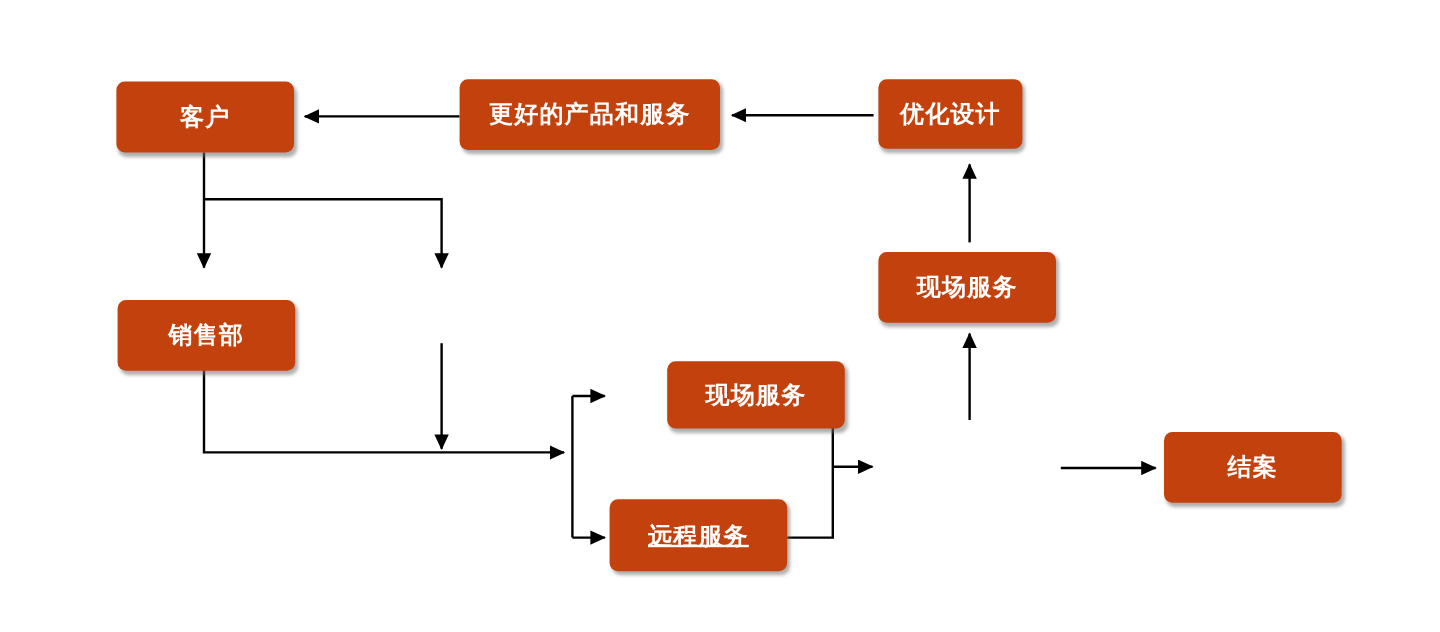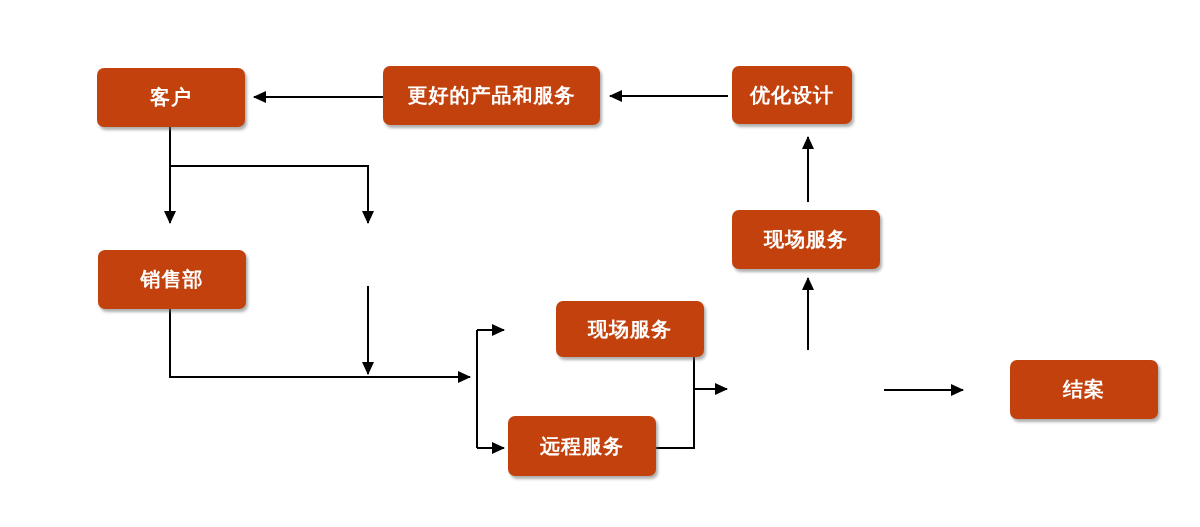--- a/index.html
+++ b/index.html
@@ -92,18 +92,18 @@
 
   <div class="node" style="left:732px; top:66px;  width:120px; height:58px;">优化设计</div>
 
   <div class="node" style="left:98px;  top:227px; width:148px; height:59px;margin-top:23px;">销售部</div>
 
 
   <div class="node" style="left:732px; top:210px; width:148px; height:59px;">现场服务</div>
 
   <div class="node" style="left:508px; top:301px; width:148px; height:56px;margin-left:48px;">现场服务</div>
 
-  <div class="node" style="left:508px; top:416px; width:148px; height:60px;">远程服务</div>
+  <div class="node" style="left:508px; top:416px; width:148px; height:60px;text-decoration:underline;">远程服务</div>
 
 
-  <div class="node" style="left:970px; top:360px; width:148px; height:59px;margin-left:40px;">结案</div>
+  <div class="node" style="left:970px; top:360px; width:148px; height:59px;">结案</div>
 
 </div>
 
 </body></html>

